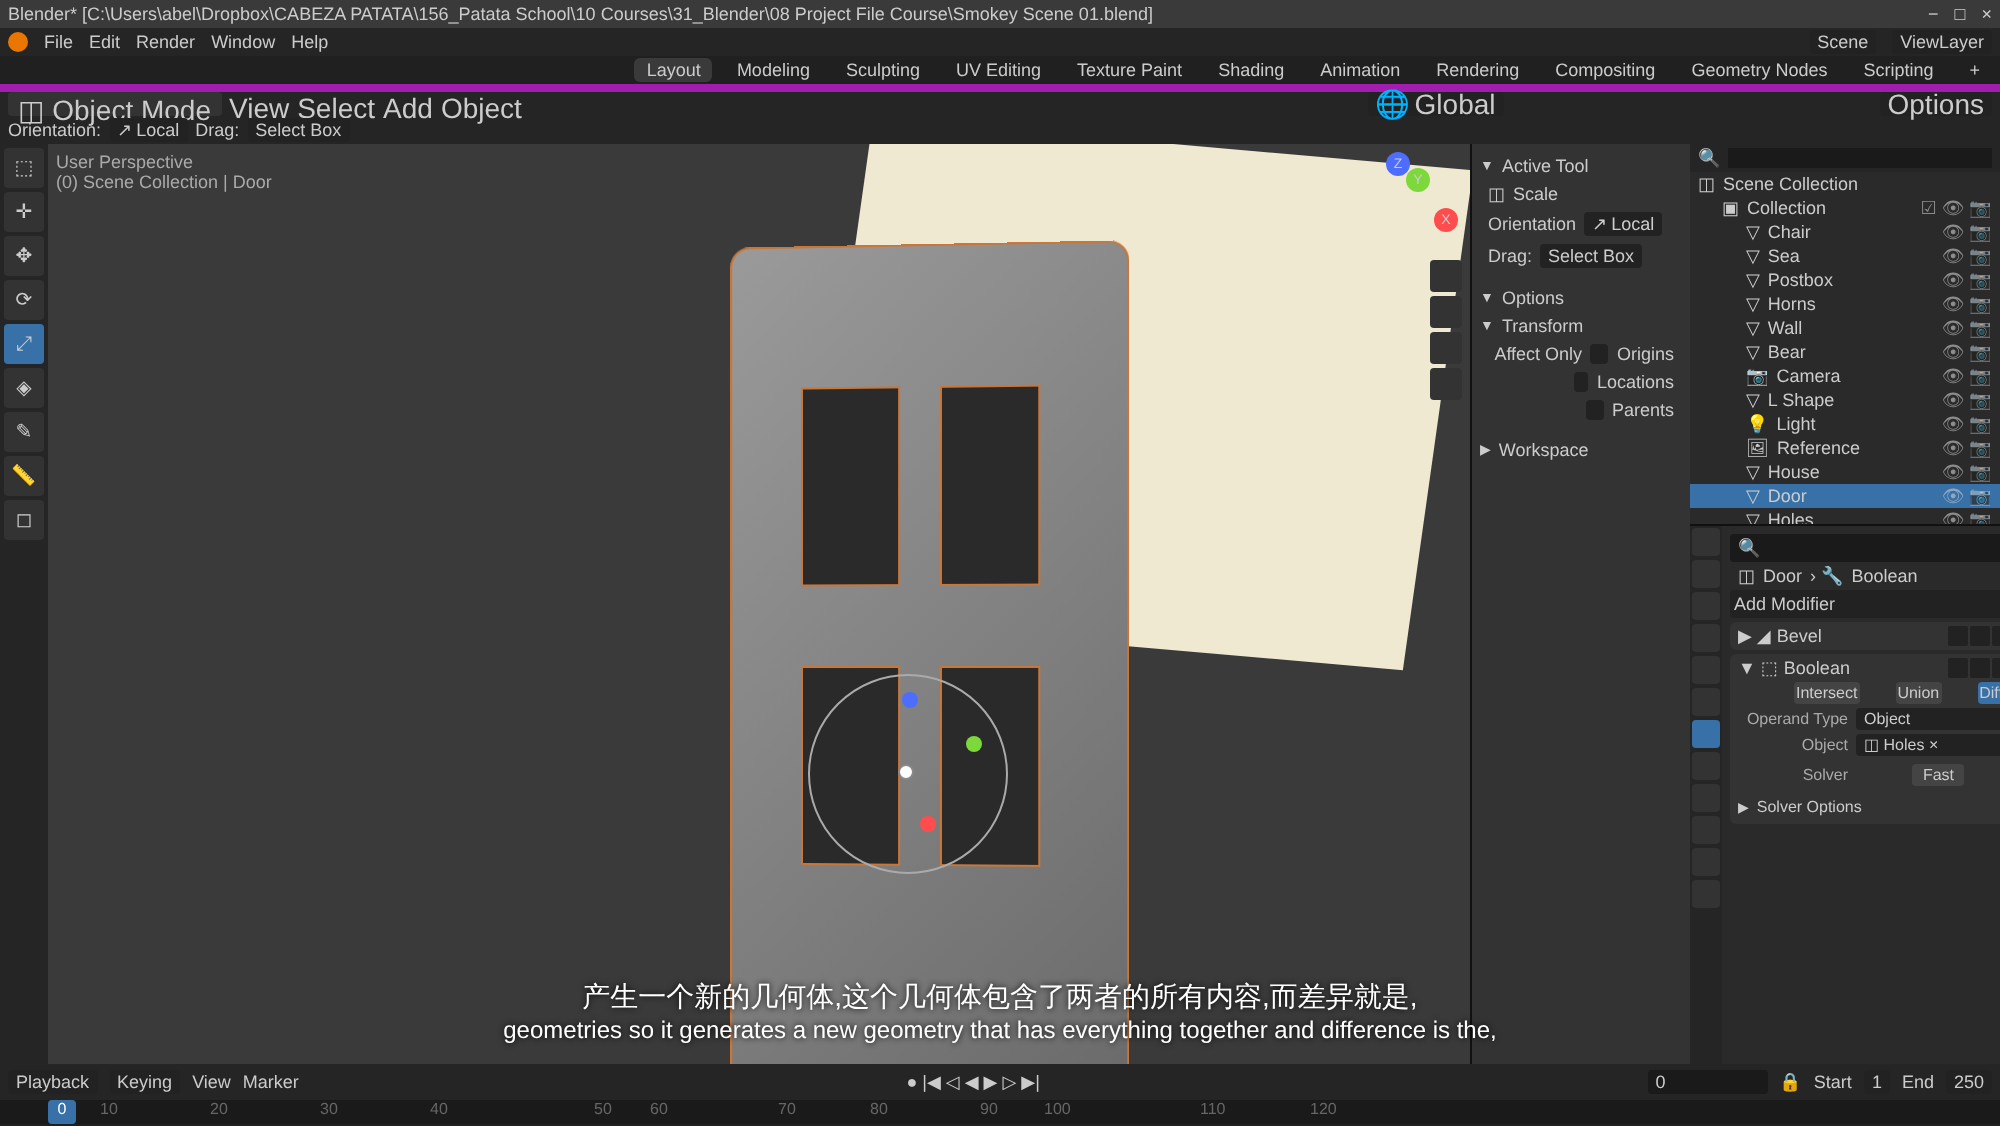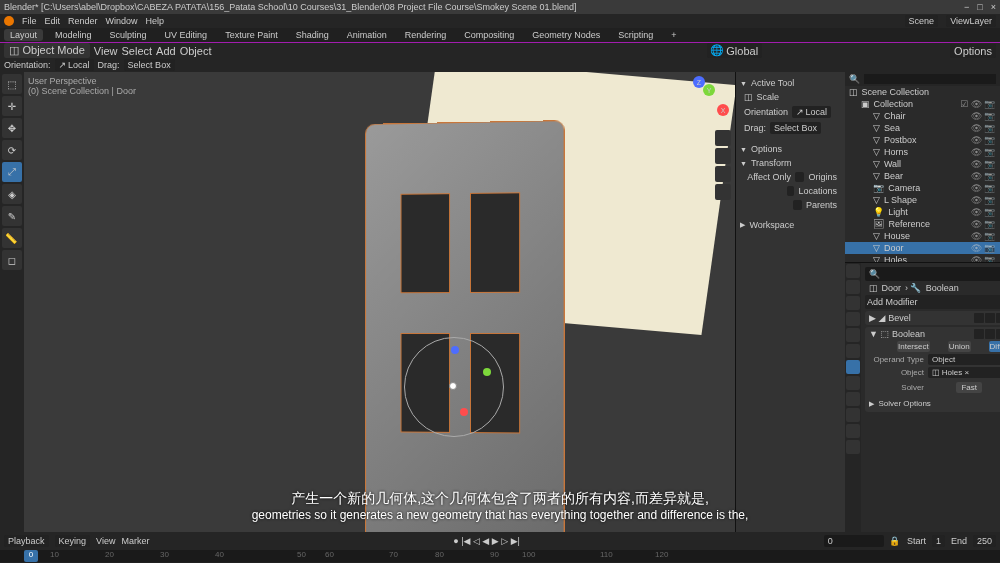--- a/index.html
+++ b/index.html
@@ -1,24 +1,24 @@
 <!DOCTYPE html>
 <html><head>
 <meta charset="utf-8">
 <style>
 * { margin: 0; padding: 0; box-sizing: border-box; font-family: sans-serif; }
 body { background: #fff; width: 1000px; height: 563px; overflow: hidden; font-size: 10px; color: #ccc; }
 .title-bar { background: #3a3a3a; height: 14px; display: flex; align-items: center; justify-content: space-between; padding: 0 4px; font-size: 9px; }
 .title-bar .controls { display: flex; gap: 8px; }
 .menu-bar { background: #252525; height: 14px; display: flex; align-items: center; padding: 0 4px; gap: 8px; font-size: 9px; }
 .menu-bar .blender-icon { width: 10px; height: 10px; background: #ea7600; border-radius: 50%; }
-.workspace-tabs { background: #202020; height: 14px; display: flex; align-items: center; padding: 0 4px; gap: 6px; font-size: 9px; }
+.workspace-tabs { background: #202020; height: 14px; display: flex; align-items: center; padding: 0 4px; gap: 6px; font-size: 9px; justify-content: flex-end; }
 .workspace-tabs .tab { padding: 1px 6px; cursor: pointer; }
 .workspace-tabs .tab.active { background: #3a3a3a; border-radius: 3px; }
-.toolbar-row { background: #252525; height: 16px; display: flex; align-items: center; padding: 0 4px; gap: 4px; font-size: 11px; border-top: 1px solid #a21caf; }
+.toolbar-row { background: #252525; height: 16px; display: flex; padding: 0 4px; gap: 4px; font-size: 14px; border-top: 4px solid #a21caf; }
 .tool-btn { background: #333; padding: 1px 5px; border-radius: 2px; cursor: pointer; }
 .orientation-row { background: #252525; height: 14px; display: flex; align-items: center; padding: 0 4px; gap: 4px; font-size: 9px; }
 .main-area { display: flex; height: 460px; }
 .left-toolbar { width: 24px; background: #252525; display: flex; flex-direction: column; padding: 2px; gap: 2px; }
 .left-toolbar .tool { width: 20px; height: 20px; background: #333; border-radius: 2px; cursor: pointer; display: flex; align-items: center; justify-content: center; font-size: 10px; }
 .left-toolbar .tool.active { background: #3771a8; }
 .viewport { flex: 1; background: #3a3a3a; position: relative; overflow: hidden; }
 .viewport-label { position: absolute; top: 4px; left: 4px; font-size: 9px; color: #aaa; }
 .ref-plane { position: absolute; left: 395px; top: 0; width: 300px; height: 250px; background: #f9f2d9; transform: skew(-8deg, 5deg); opacity: 0.95; }
 .door-shape { position: absolute; left: 340px; top: 50px; width: 200px; height: 430px; background: linear-gradient(135deg, #9a9a9a, #6a6a6a); border-radius: 10px; transform: perspective(800px) rotateY(-4deg); border: 1px solid #c8763a; }

